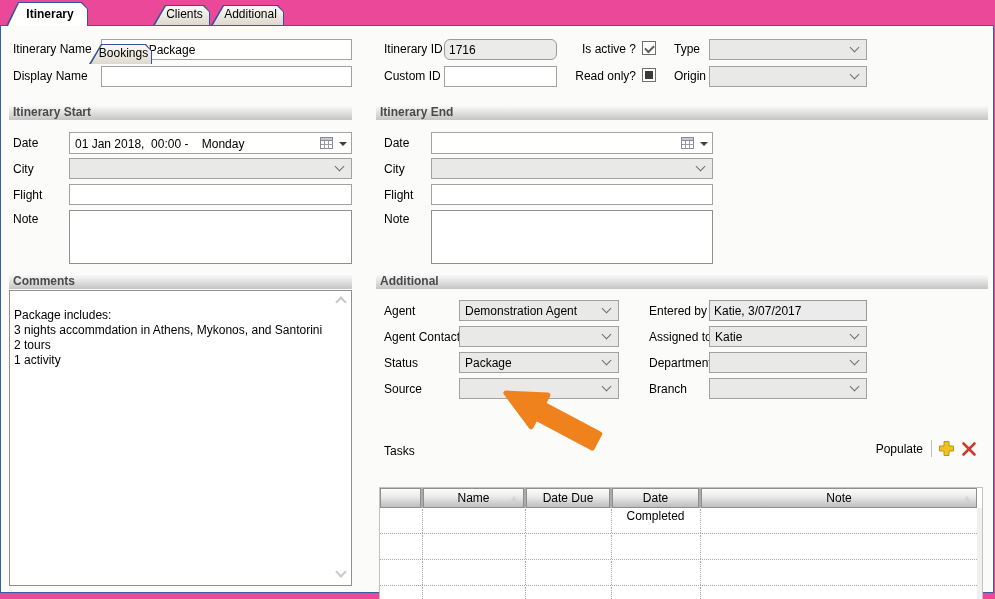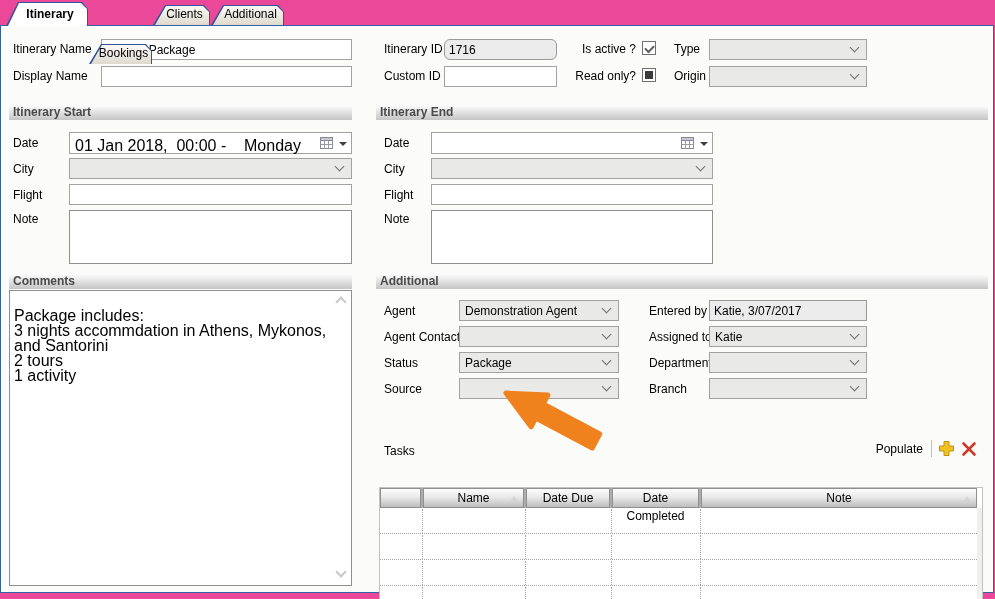--- a/index.html
+++ b/index.html
@@ -41,28 +41,28 @@
 
   .cb { position:absolute; width:14px; height:14px; border:1px solid #6F6F6F; background:#FFF; }
   .cb.checked::after { content:""; position:absolute; left:2px; top:3px; width:7px; height:4px;
           border-left:2px solid #5C5C5C; border-bottom:2px solid #5C5C5C; transform:rotate(-45deg); }
   .cb.filled::after { content:""; position:absolute; inset:2px; background:#3A3A3A; }
 
   .sect { position:absolute; height:15px; background:linear-gradient(#FDFDFD,#C5C5C5);
           font-size:12px; line-height:15px; font-weight:bold; color:#4A4A4A; padding-left:4px; }
 
   .datefield { position:absolute; height:22px; border:1px solid #A2A2A2; background:#FFF; }
-  .datefield .dval { position:absolute; left:5px; top:4px; font-size:16px; white-space:pre; }
+  .datefield .dval { position:absolute; left:5px; top:4px; font-size:12px; white-space:pre; }
   .calbtn { position:absolute; right:3px; top:3px; width:28px; height:15px; cursor:pointer; }
   .caret { position:absolute; right:1px; top:6px; width:0; height:0;
            border-left:4px solid transparent; border-right:4px solid transparent;
            border-top:4px solid #3F3F3F; }
 
   .comments { position:absolute; border:1px solid #8F8F8F; background:#FFF;
-              font-size:16px; line-height:15px; color:#000; padding:2px 20px 2px 4px;
+              font-size:12px; line-height:15px; color:#000; padding:2px 20px 2px 4px;
               white-space:pre-line; overflow:hidden; }
   .sc { position:absolute; width:8px; height:8px;
         border-right:2px solid #C9C9C9; border-bottom:2px solid #C9C9C9; }
 
   
   .grid { position:absolute; left:378px; top:461px; width:604px; height:130px;
           border:1px solid #C2C2C2; background:#FFF; overflow:hidden; }
   .hdrstrip { position:absolute; left:0; top:0; width:597px; height:20px; background:#ACACAC; }
   .th { position:absolute; top:0; height:20px; border:1px solid #8F8F8F;
         background:linear-gradient(#FDFDFD 0%, #E9E9E9 45%, #BDBDBD 100%);

